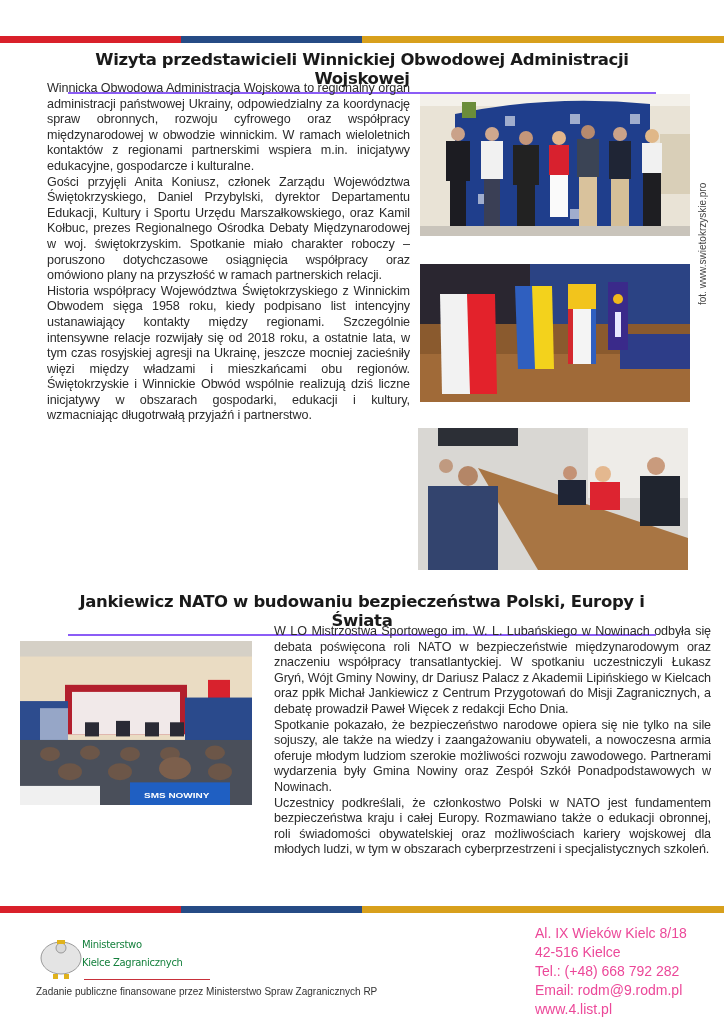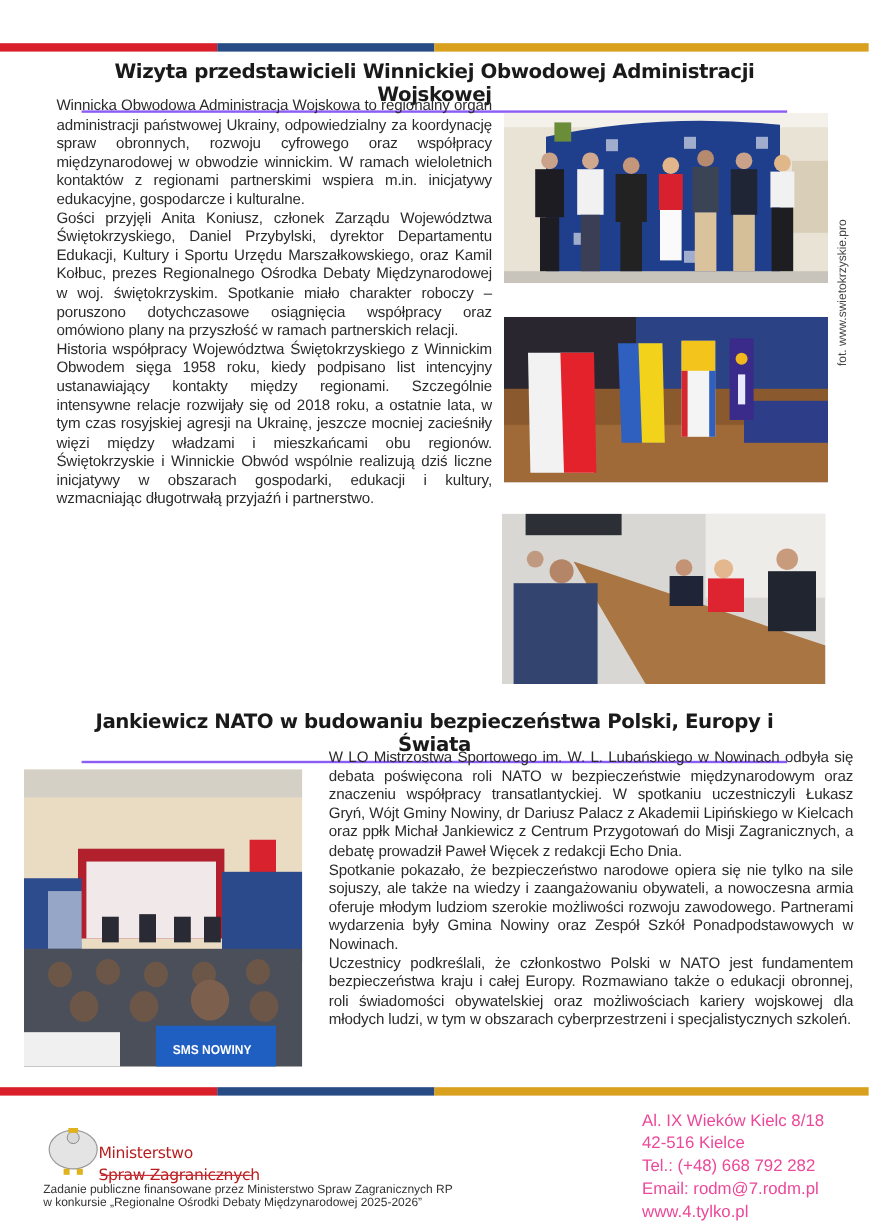--- a/index.html
+++ b/index.html
@@ -23,28 +23,28 @@
     text-align-last: left; color: #2b2b2b; letter-spacing: -0.1px; }
   .para p { margin: 0; }
   .col-left { left: 47px; top: 81px; width: 363px; }
   .col-right { left: 274px; top: 624px; width: 437px; }
 
   .photo { position: absolute; overflow: hidden; }
   .photo svg { display: block; width: 100%; height: 100%; }
   .p1 { left: 420px; top: 94px; width: 270px; height: 142px; }
   .p2 { left: 420px; top: 264px; width: 270px; height: 138px; }
   .p3 { left: 418px; top: 428px; width: 270px; height: 142px; }
-  .p4 { left: 20px; top: 641px; width: 232px; height: 248px; }
+  .p4 { left: 20px; top: 641px; width: 232px; height: 164px; }
 
   .credit { position: absolute; left: 697px; top: 305px; transform: rotate(-90deg); transform-origin: left top;
     font-size: 10px; color: #444; white-space: nowrap; }
 
   .footer-logo { position: absolute; left: 36px; top: 936px; width: 50px; height: 46px; }
-  .ministry { position: absolute; left: 82px; top: 936px; font-size: 13px; line-height: 18px; color: #b91c1c;
-    font-family: "DejaVu Sans", sans-serif; letter-spacing: -0.3px; margin-top: 17px; }
+  .ministry { position: absolute; left: 82px; top: 936px; font-size: 10px; line-height: 18px; color: #15803d;
+    font-family: "DejaVu Sans", sans-serif; letter-spacing: -0.3px; }
   .ministry-rule { position: absolute; left: 84px; top: 979px; width: 126px; height: 1px; background: #c8303a; }
   .funding { position: absolute; left: 36px; top: 986px; font-size: 10px; line-height: 11px; color: #333; }
   .contact { position: absolute; left: 535px; top: 924px; font-size: 14px; line-height: 19px; color: #ec4899; }
 </style>
 </head>
 <body>
 
 <div class="stripe top">
   <div class="s1"></div>
   <div class="s2"></div>
@@ -198,27 +198,26 @@
   <svg viewBox="0 0 50 46" width="50" height="46">
     <ellipse cx="25" cy="22" rx="20" ry="16" fill="#e4e4e4" stroke="#9a9a9a" stroke-width="1"></ellipse>
     <circle cx="25" cy="12" r="5" fill="#d8d8d8" stroke="#888" stroke-width="0.8"></circle>
     <rect x="21" y="4" width="8" height="4" fill="#e0b21c"></rect>
     <rect x="17" y="38" width="5" height="5" fill="#e0b21c"></rect>
     <rect x="28" y="38" width="5" height="5" fill="#e0b21c"></rect>
   </svg>
 </div>
 <div class="ministry">
   <div>Ministerstwo</div>
-  <div>Spraw Zagranicznych</div>
+  <div>Kielce Zagranicznych</div>
 </div>
 <div class="ministry-rule"></div>
 <div class="funding">
   <div>Zadanie publiczne finansowane przez Ministerstwo Spraw Zagranicznych RP</div>
-  <div>w konkursie „Regionalne Ośrodki Debaty Międzynarodowej 2025-2026”</div>
 </div>
 
 <div class="contact">
   <div>Al. IX Wieków Kielc 8/18</div>
   <div>42-516 Kielce</div>
   <div>Tel.: (+48) 668 792 282</div>
-  <div>Email: rodm@7.rodm.pl</div>
-  <div>www.4.tylko.pl</div>
+  <div>Email: rodm@9.rodm.pl</div>
+  <div>www.4.list.pl</div>
 </div>
 
 </body></html>

